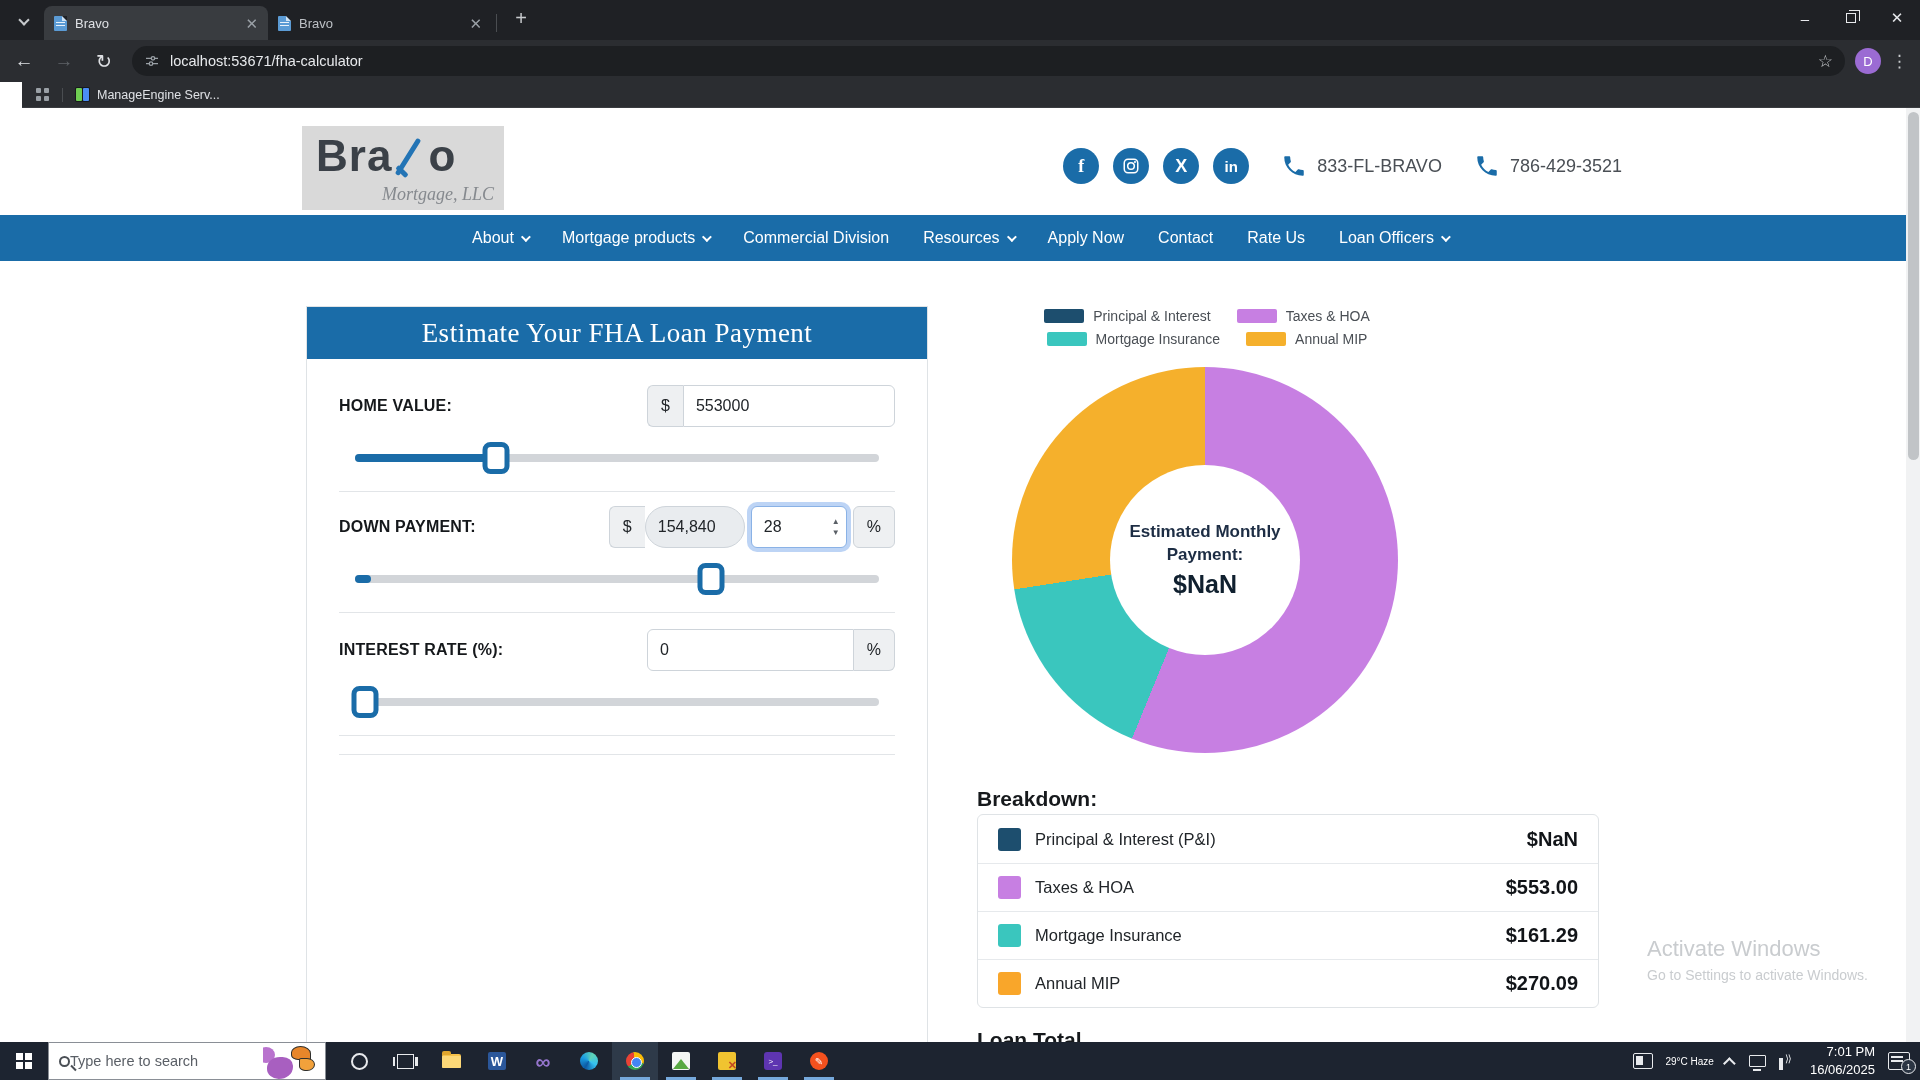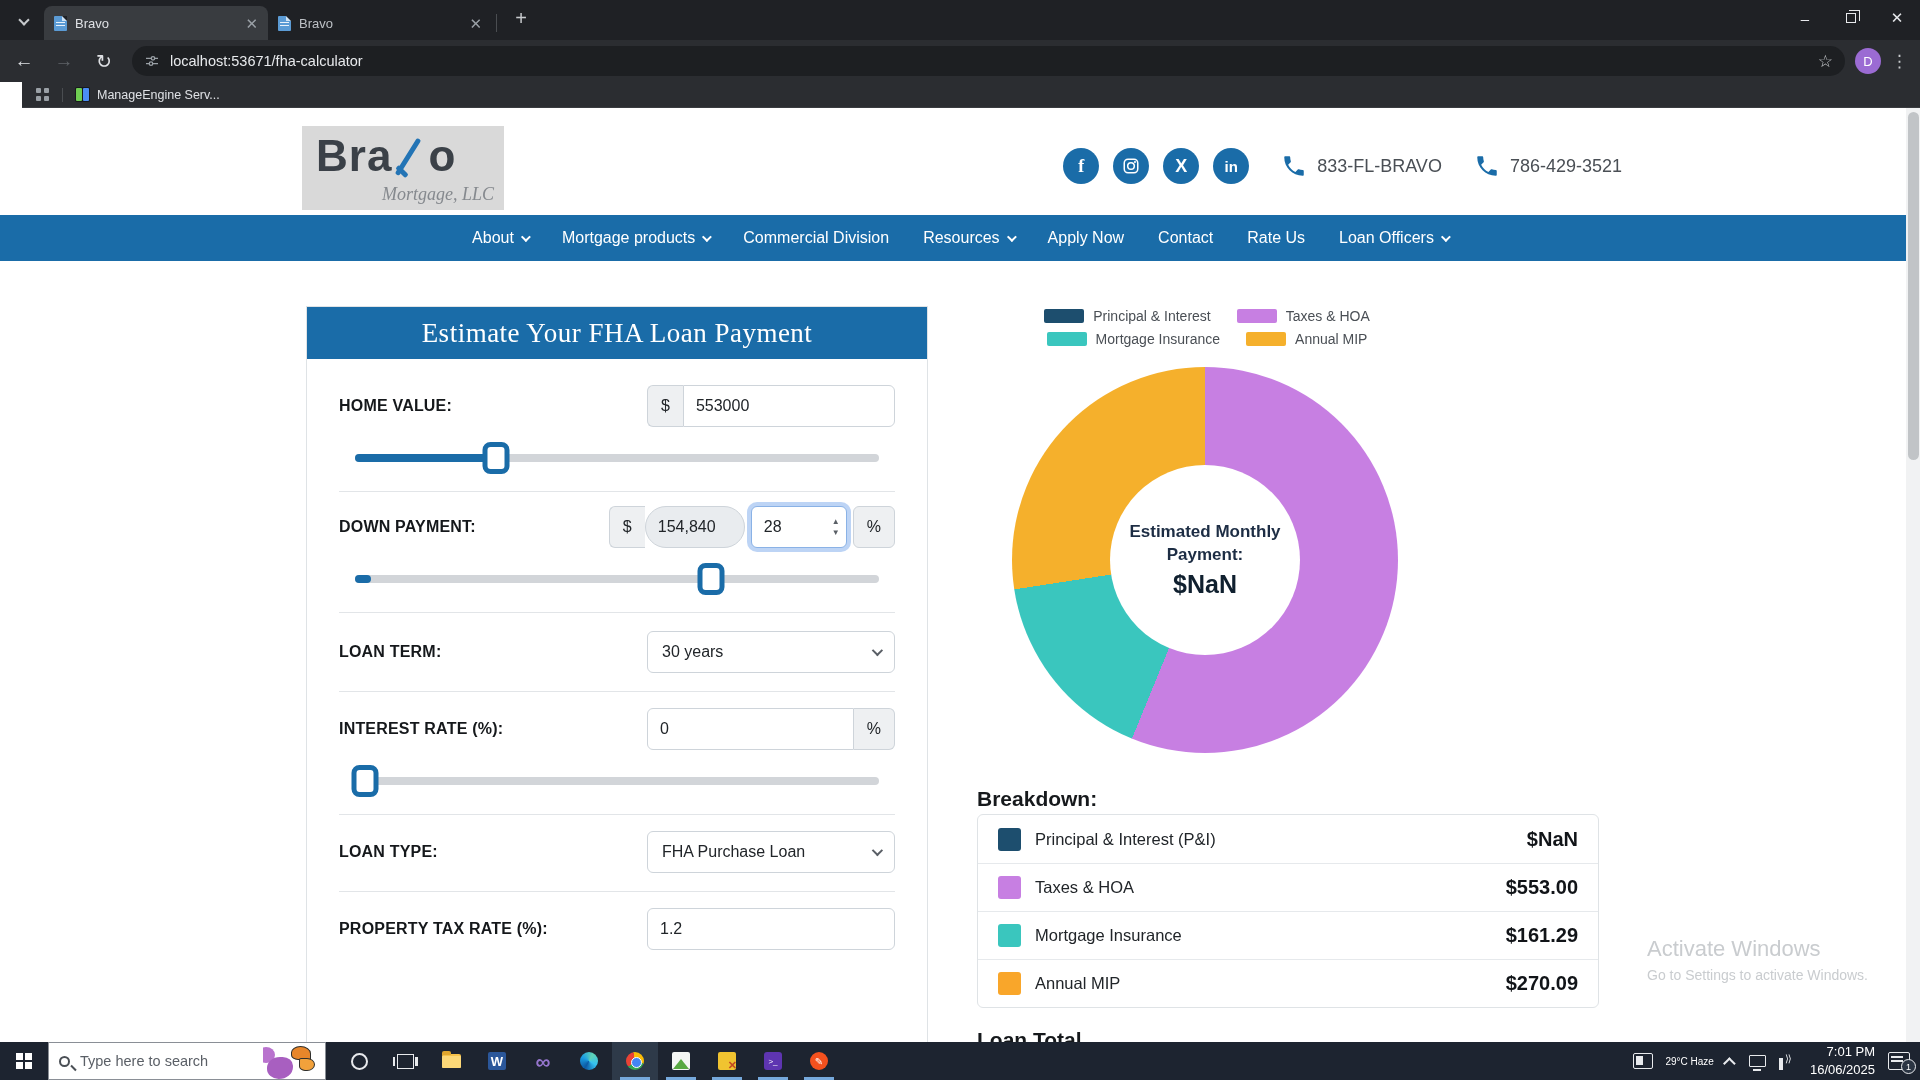--- a/index.html
+++ b/index.html
@@ -117,21 +117,21 @@
   .pg-thumb { position:absolute; right:1px; top:4px; width:11px; height:348px; background:#c1c4c7; border-radius:6px; }
 
   
   .taskbar { position:absolute; left:0; top:1042px; width:1920px; height:38px; background:#1d2430; display:flex; align-items:center; }
   .start { width:48px; height:38px; display:flex; align-items:center; justify-content:center; }
   .win-logo { width:16px; height:16px; display:grid; grid-template-columns:7px 7px; grid-template-rows:7px 7px; gap:2px; }
   .win-logo span { background:#fff; }
   .tb-search { width:278px; height:38px; background:#fff; border:1px solid #8a8f96; display:flex; align-items:center; padding:0 10px; position:relative; overflow:hidden; }
   .mag { width:11px; height:11px; border:2px solid #4a4f55; border-radius:50%; position:relative; flex:none; }
   .mag::after { content:""; position:absolute; left:9px; top:9px; width:7px; height:2px; background:#4a4f55; transform:rotate(45deg); }
-  .tb-search-text { color:#5a5f66; font-size:14.5px; margin-left:10px; flex:1; }
+  .tb-search-text { color:#5a5f66; font-size:14.5px; flex:1; }
   .butterfly { position:absolute; right:0; top:0; width:62px; height:36px; overflow:hidden; }
   .bf-flower { position:absolute; left:4px; top:14px; width:26px; height:22px; background:#a85fc0; border-radius:50% 40% 55% 45%; }
   .bf-flower2 { position:absolute; left:-6px; top:4px; width:18px; height:16px; background:#b973ce; border-radius:50%; }
   .bf-wing1 { position:absolute; right:14px; top:3px; width:20px; height:14px; background:#e8862a; border-radius:80% 90% 10% 60%; border:1px solid #30302e; }
   .bf-wing2 { position:absolute; right:10px; top:15px; width:16px; height:13px; background:#f2a13b; border-radius:20% 80% 80% 60%; border:1px solid #30302e; }
   .tb-icons { display:flex; align-items:center; height:38px; margin-left:10px; }
   .tb-icon { width:46px; height:38px; display:flex; align-items:center; justify-content:center; position:relative; }
   .tb-icon.running::after { content:""; position:absolute; left:8px; bottom:0; width:30px; height:3px; background:#76a9dc; }
   .tb-icon.active-app { background:#2e3a49; }
   .circle-outline { width:17px; height:17px; border:2.5px solid #e8eaed; border-radius:50%; }
@@ -338,68 +338,42 @@
           </div>
         </div>
         <div class="slider">
           <div class="slider-track"></div>
           <div class="slider-fill" style="width: 3%;"></div>
           <div class="slider-handle" style="left: 68%;"></div>
         </div>
         <div class="fg-divider"></div>
       </div>
 
-      <div class="form-group" style="margin-top:18px;">
-        <div class="fg-row">
-          <span class="fg-label">LOAN TERM:</span>
-          <div class="select-box">
-            <span>30 years</span>
-            <span class="sel-caret"></span>
-          </div>
-        </div>
-        <div class="fg-divider" style="margin-top:18px;"></div>
-      </div>
 
       <div class="form-group" style="margin-top:16px;">
         <div class="fg-row">
           <span class="fg-label">INTEREST RATE (%):</span>
           <div class="ig">
             <input class="rounded-l" value="0" style="">
             <span class="ig-text last">%</span>
           </div>
         </div>
         <div class="slider">
           <div class="slider-track"></div>
           <div class="slider-fill" style="width: 0%;"></div>
           <div class="slider-handle" style="left: 2%;"></div>
         </div>
         <div class="fg-divider"></div>
       </div>
 
 
       <div class="form-group" style="margin-top:16px;">
-        <div class="fg-row">
-          <span class="fg-label">LOAN TYPE:</span>
-          <div class="select-box">
-            <span>FHA Purchase Loan</span>
-            <span class="sel-caret"></span>
-          </div>
-        </div>
         <div class="fg-divider" style="margin-top:18px;"></div>
       </div>
 
-      <div class="form-group" style="margin-top:16px;">
-        <div class="fg-row">
-          <span class="fg-label">PROPERTY TAX RATE (%):</span>
-          <div class="ig">
-            <input class="rounded-all" value="1.2" style="">
-          </div>
-        </div>
-
-      </div>
 
     </div>
 
     <div class="legend">
       <div class="legend-row">
         <div class="legend-item">
           <span class="legend-swatch" style="background: rgb(29, 78, 110);"></span>
           <span>Principal &amp; Interest</span>
         </div>
         <div class="legend-item">

